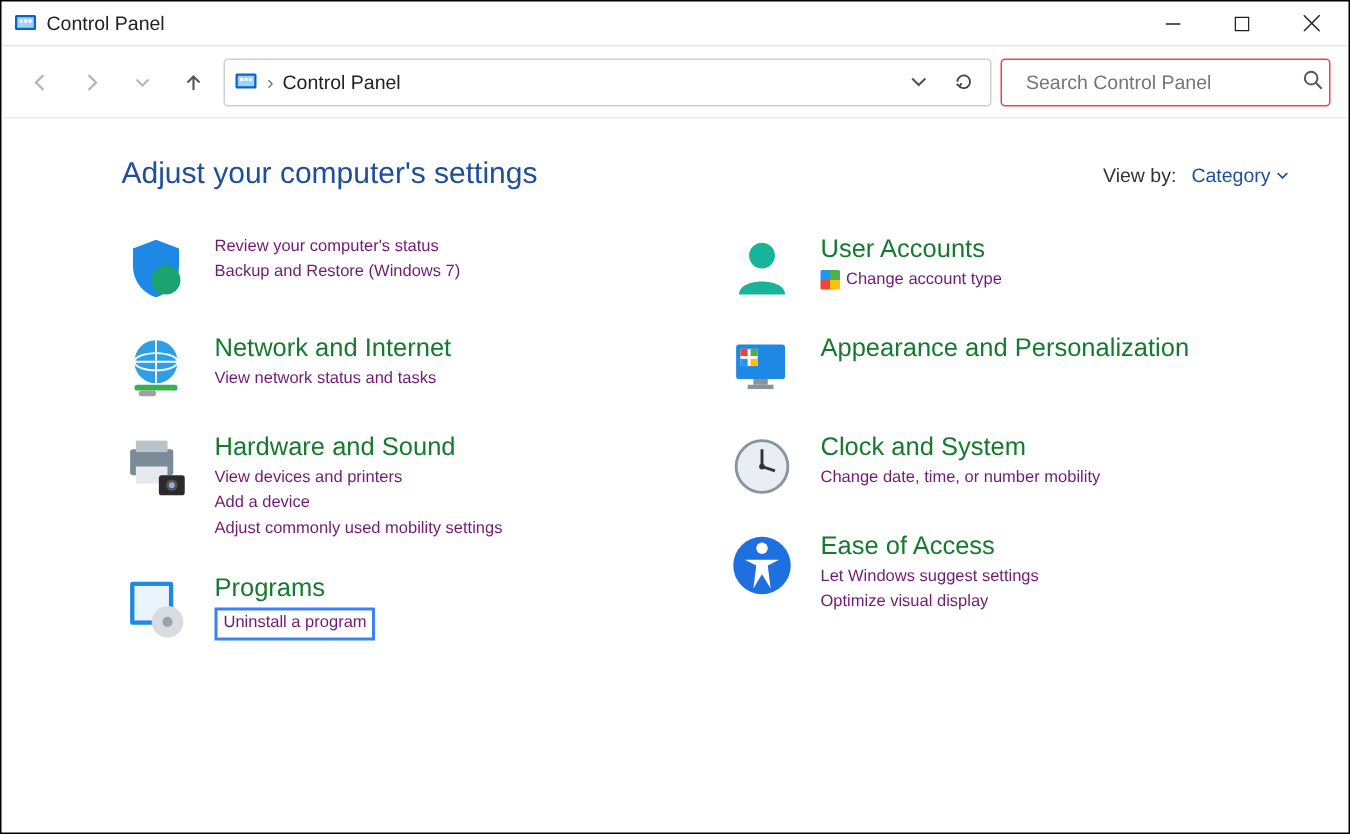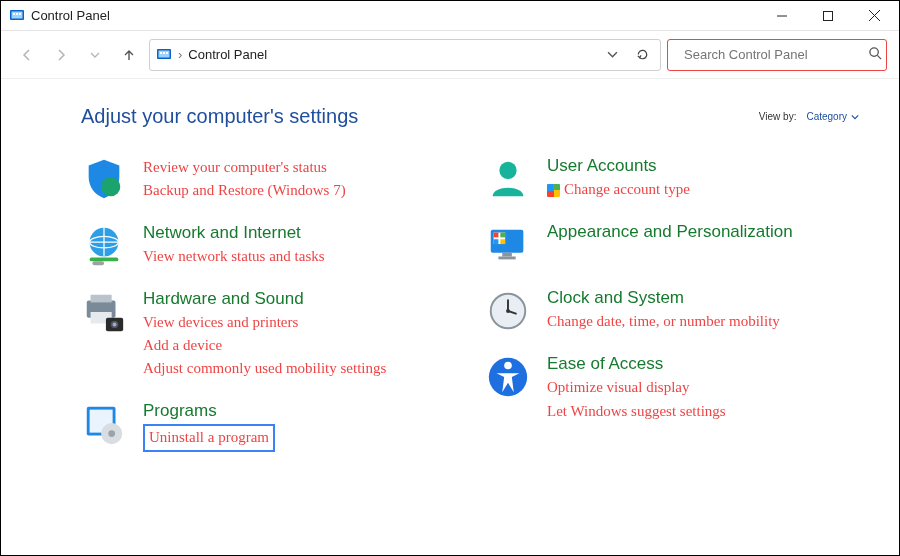--- a/index.html
+++ b/index.html
@@ -56,30 +56,30 @@
     color:#777;
   }
   .searchbox .caret { width:1px; height:18px; background:#555; }
   .searchbox input {
     border:none; outline:none; flex:1; font-size:13px; color:#555; background:transparent;
   }
   
   .content { padding:26px 40px 10px 80px; }
   .heading-row { display:flex; align-items:center; justify-content:space-between; margin-bottom:28px; }
   .heading { font-size:20px; color:#1e4e9c; }
-  .viewby { font-size:10px; color:#333; display:flex; align-items:flex-end; gap:10px;}
+  .viewby { font-size:13px; color:#333; display:flex; align-items:flex-end; gap:10px;}
   .viewby .val { color:#1e4e9c; display:flex; align-items:center; gap:4px;}
   .columns { display:flex; gap:30px; }
   .col { flex:1; }
   .category { display:flex; gap:16px; margin-bottom:20px; }
   .cat-icon { width:46px; height:46px; flex:none; display:flex; align-items:center; justify-content:center;}
   .cat-icon svg { width:46px; height:46px; }
   .cat-text { padding-top:0; }
   .cat-title { font-size:17px; color:#167a2e; line-height:1.2; margin-bottom:2px; }
-  .cat-link { font-size:15px; color:#ef4444; line-height:1.55; display:flex; align-items:center; gap:4px;font-family:Liberation Serif, serif;}
+  .cat-link { font-size:11px; color:#701a75; line-height:1.55; display:flex; align-items:center; gap:4px;}
   .cat-link.shield::before {
     content:""; width:13px; height:13px;
     background: conic-gradient(#4caf50 0 25%, #ffc107 25% 50%, #f44336 50% 75%, #2196f3 75% 100%);
     border-radius:1px;
     display:inline-block;
   }
   .highlight { border:2px solid #3b82f6; padding:0 4px 1px 4px; margin-top:1px; display:inline-block;}
   
   .appicon svg { width:16px; height:16px; display:block; }
 </style>
@@ -315,20 +315,20 @@
       <div class="category">
         <div class="cat-icon">
           <svg viewBox="0 0 48 48">
               <circle cx="24" cy="24" r="20" fill="#1e6fe0"></circle>
               <circle cx="24" cy="12" r="4" fill="#fff"></circle>
               <path d="M12 20 H36 L28 24 L30 40 L24 30 L18 40 L20 24 Z" fill="#fff"></path>
             </svg>
         </div>
         <div class="cat-text">
           <div class="cat-title">Ease of Access</div>
+          <div class="cat-link">Let Windows suggest settings</div>
           <div class="cat-link">Optimize visual display</div>
-          <div class="cat-link">Let Windows suggest settings</div>
         </div>
       </div>
 
     </div>
   </div>
 </div>
 
 </body></html>

